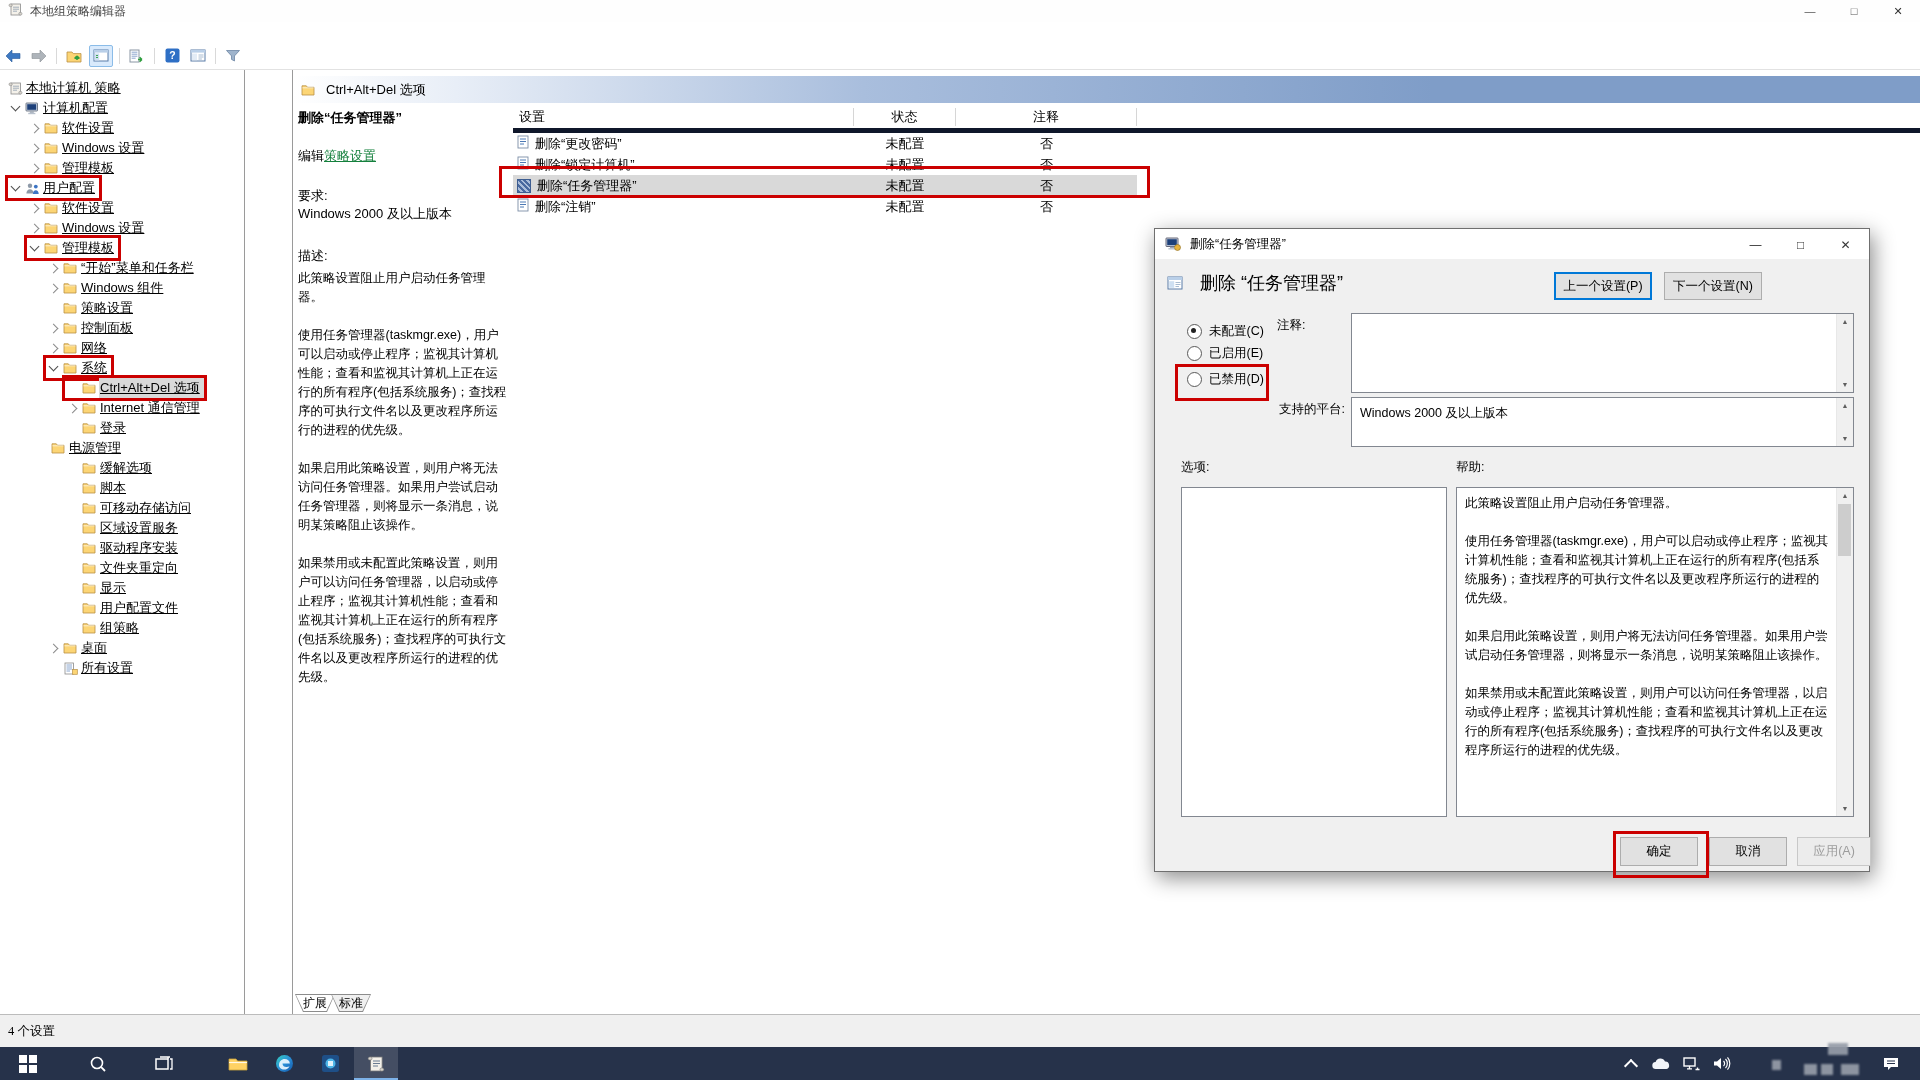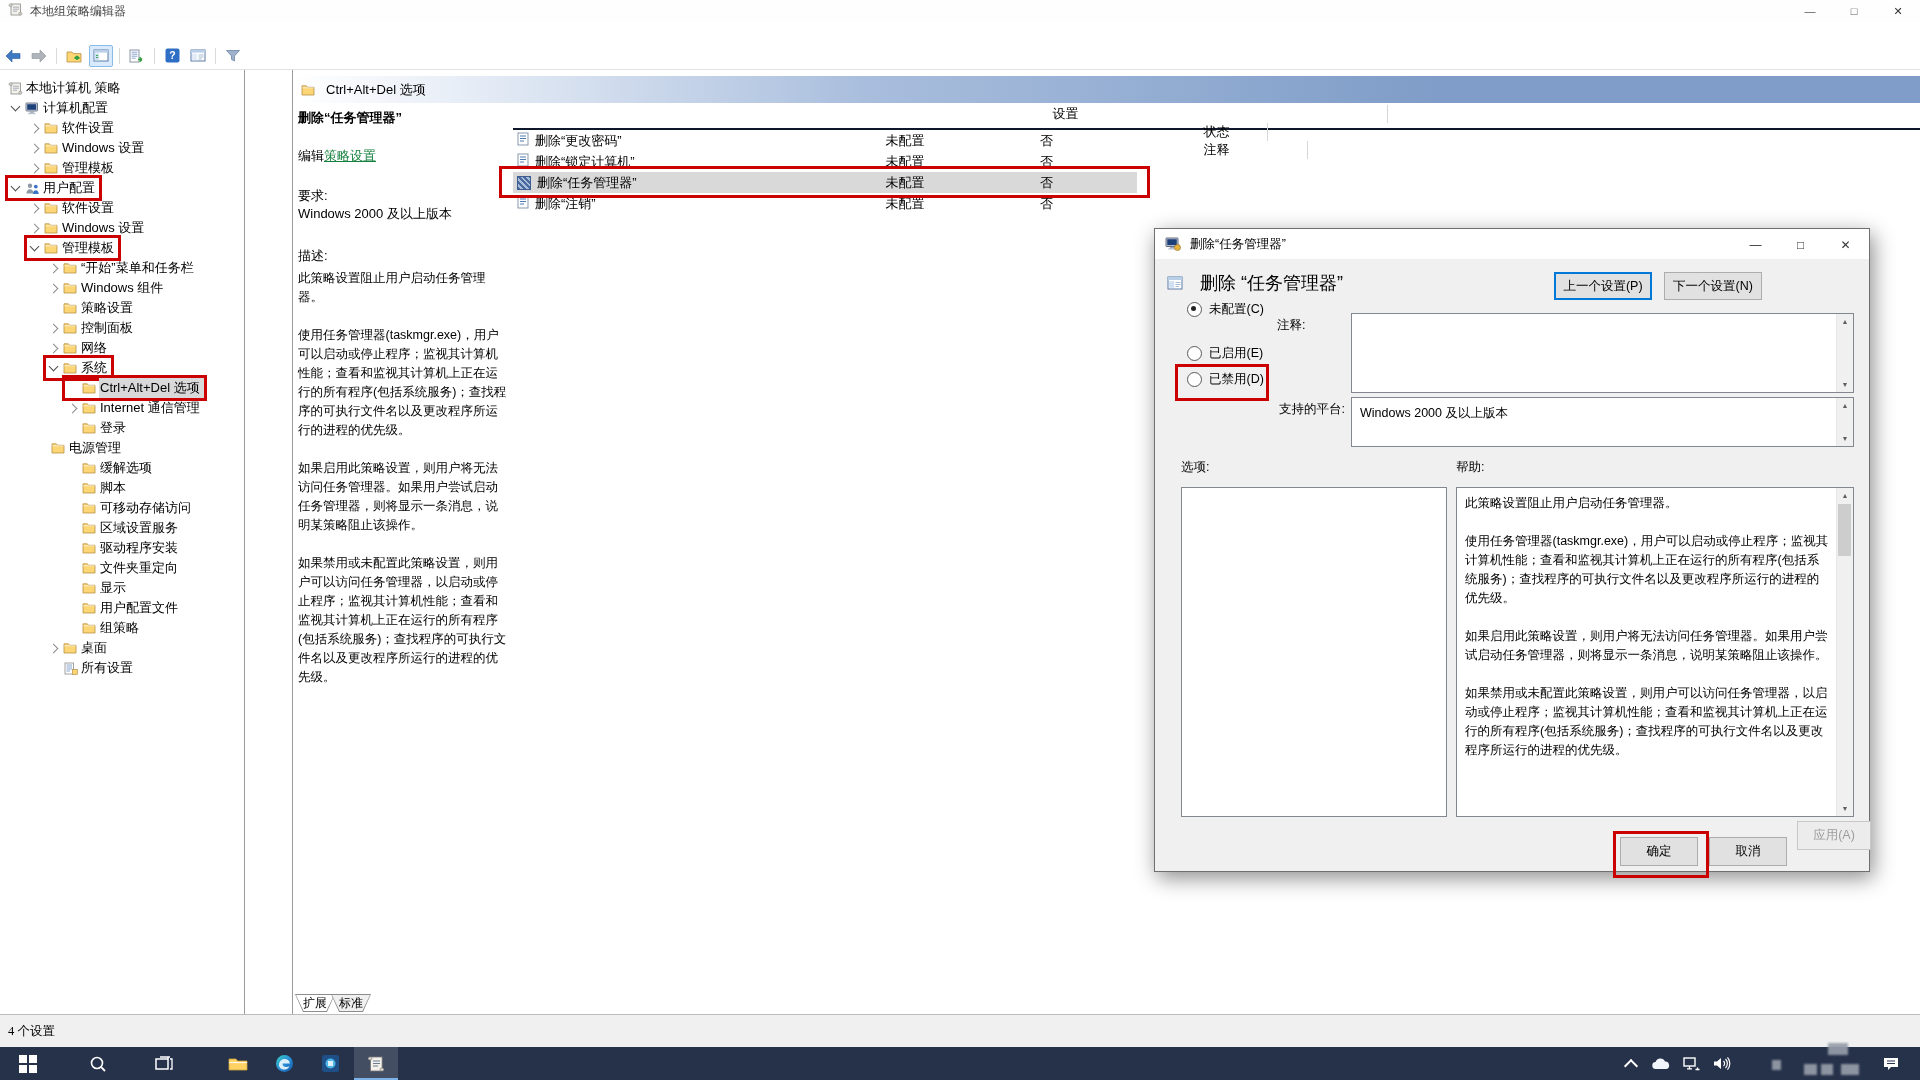--- a/index.html
+++ b/index.html
@@ -14,21 +14,21 @@
   #wincontrols span:last-child{color:#333;}
   #menubar{position:absolute;left:0;top:22px;width:1920px;height:20px;background:#fff;display:flex;align-items:center;}
   #menubar .mitem{padding:0 11px;font-size:12.5px;}
   #toolbar{position:absolute;left:0;top:42px;width:1920px;height:27px;background:#fff;border-bottom:1px solid #e2e2e2;display:flex;align-items:center;}
   .tbico{width:22px;height:20px;display:flex;align-items:center;justify-content:center;margin:0 2px;}
   .tbico.pressed{background:#d9eafc;border:1px solid #8bbce8;border-radius:2px;}
   .tbsep{width:1px;height:16px;background:#d9d9d9;margin:0 4px;}
   
   #treepanel{position:absolute;left:0;top:70px;width:244px;height:944px;background:#fff;border-right:1px solid #9a9a9a;overflow:hidden;}
   #tree{position:absolute;left:0;top:8px;width:100%;}
-  .trow{height:20px;display:flex;white-space:nowrap;}
+  .trow{height:20px;display:flex;white-space:nowrap;text-decoration:underline;}
   .trowc{display:flex;align-items:center;height:20px;}
   .trowc.redbox{outline:3px solid #cb0000;outline-offset:0px;}
   .chevslot{width:17px;display:flex;align-items:center;justify-content:center;flex:none;}
   .chev{width:6px;height:6px;border-right:1.6px solid #8a8a8a;border-bottom:1.6px solid #8a8a8a;transform:rotate(-45deg);margin-right:2px;}
   .chev.open{border-color:#4d4d4d;transform:rotate(45deg);margin-top:-3px;}
   .ticon{width:17px;display:flex;align-items:center;flex:none;}
   .tlabel{padding:1px 4px 1px 1px;font-size:13px;}
   .sel .tlabel{background:#d9d9d9;}
   #resultspane{position:absolute;left:292px;top:70px;width:1628px;height:944px;background:#fff;border-left:1px solid #9a9a9a;}
   #band{position:absolute;left:0;top:6px;right:0;height:27px;display:flex;align-items:center;
@@ -38,21 +38,21 @@
   
   #descpanel{position:absolute;left:5px;top:39px;width:212px;}
   #desctitle{font-weight:bold;font-size:13px;margin-bottom:20px;}
   #editline{margin-bottom:22px;}
   #editline a{color:#15803d;text-decoration:underline;}
   .dlabel{margin-top:16px;}
   #descpanel p{margin:0 0 19px 0;line-height:19px;font-size:12.5px;}
   #descparas{margin-top:4px;}
   
   #setlist{position:absolute;left:220px;top:35px;right:0;}
-  #listheader{display:flex;height:23px;align-items:center;border-bottom:2px solid #0f172a;flex-direction:column;}
+  #listheader{display:flex;height:23px;align-items:center;border-bottom:5px solid #0f172a;}
   #listheader .hc{font-size:13px;height:18px;line-height:18px;border-right:1px solid #d6d6d6;}
   .col1{width:341px;padding-left:6px;box-sizing:border-box;}
   .col2{width:102px;text-align:center;box-sizing:border-box;}
   .col3{width:181px;text-align:center;box-sizing:border-box;}
   .lrow{display:flex;height:21px;align-items:center;width:624px;}
   .lrow.sel{background:#d9d9d9;}
   .lrow .c1{width:341px;display:flex;align-items:center;padding-left:4px;box-sizing:border-box;}
   .lrow .c1 .ltext{margin-left:6px;}
   .lrow .c2{width:102px;text-align:center;}
   .lrow .c3{width:181px;text-align:center;}
@@ -708,21 +708,21 @@
             <rect x="2.2" y="5.2" width="5" height="6.6" fill="#cfe0f2"></rect>
             <path d="M8.5 6.5h5M8.5 8.5h5M8.5 10.5h3.5" stroke="#9fb4cc" stroke-width="0.9"></path>
           </svg>
         </span>
       <span class="stext">删除 “任务管理器”</span>
     </div>
     <button class="navbtn focusdef" id="prevbtn">上一个设置(P)</button>
     <button class="navbtn" id="nextbtn">下一个设置(N)</button>
 
     <div id="radios">
-        <div class="radiorow" style="top: 72px;">
+        <div class="radiorow" style="top: 94px;">
           <span class="radio on"></span>
           <span class="rlabel">未配置(C)</span>
         </div>
         <div class="radiorow" style="top: 116px;">
           <span class="radio"></span>
           <span class="rlabel">已启用(E)</span>
         </div>
         <div class="radiorow" style="top: 142px;">
           <span class="radio"></span>
           <span class="rlabel">已禁用(D)</span>
@@ -761,21 +761,21 @@
         </div>
       <div class="sb">
           <span class="up">▲</span>
           <div class="thumb"></div>
           <span class="dn">▼</span>
         </div>
     </div>
 
     <button class="btn" style="left:465px;top:608px;width:78px;">确定</button>
     <button class="btn" style="left:554px;top:608px;width:78px;">取消</button>
-    <button class="btn disabled" style="left:642px;top:592px;width:74px;">应用(A)</button>
+    <button class="btn disabled" style="left:642px;top:608px;width:74px;">应用(A)</button>
     <div id="okredbox"></div>
   </div>
 
   <div id="taskbar">
       <div class="tbcell" style="margin-left: 6px;">
         <span class="winlogo">
           <i></i>
           <i></i>
           <i></i>
           <i></i>

